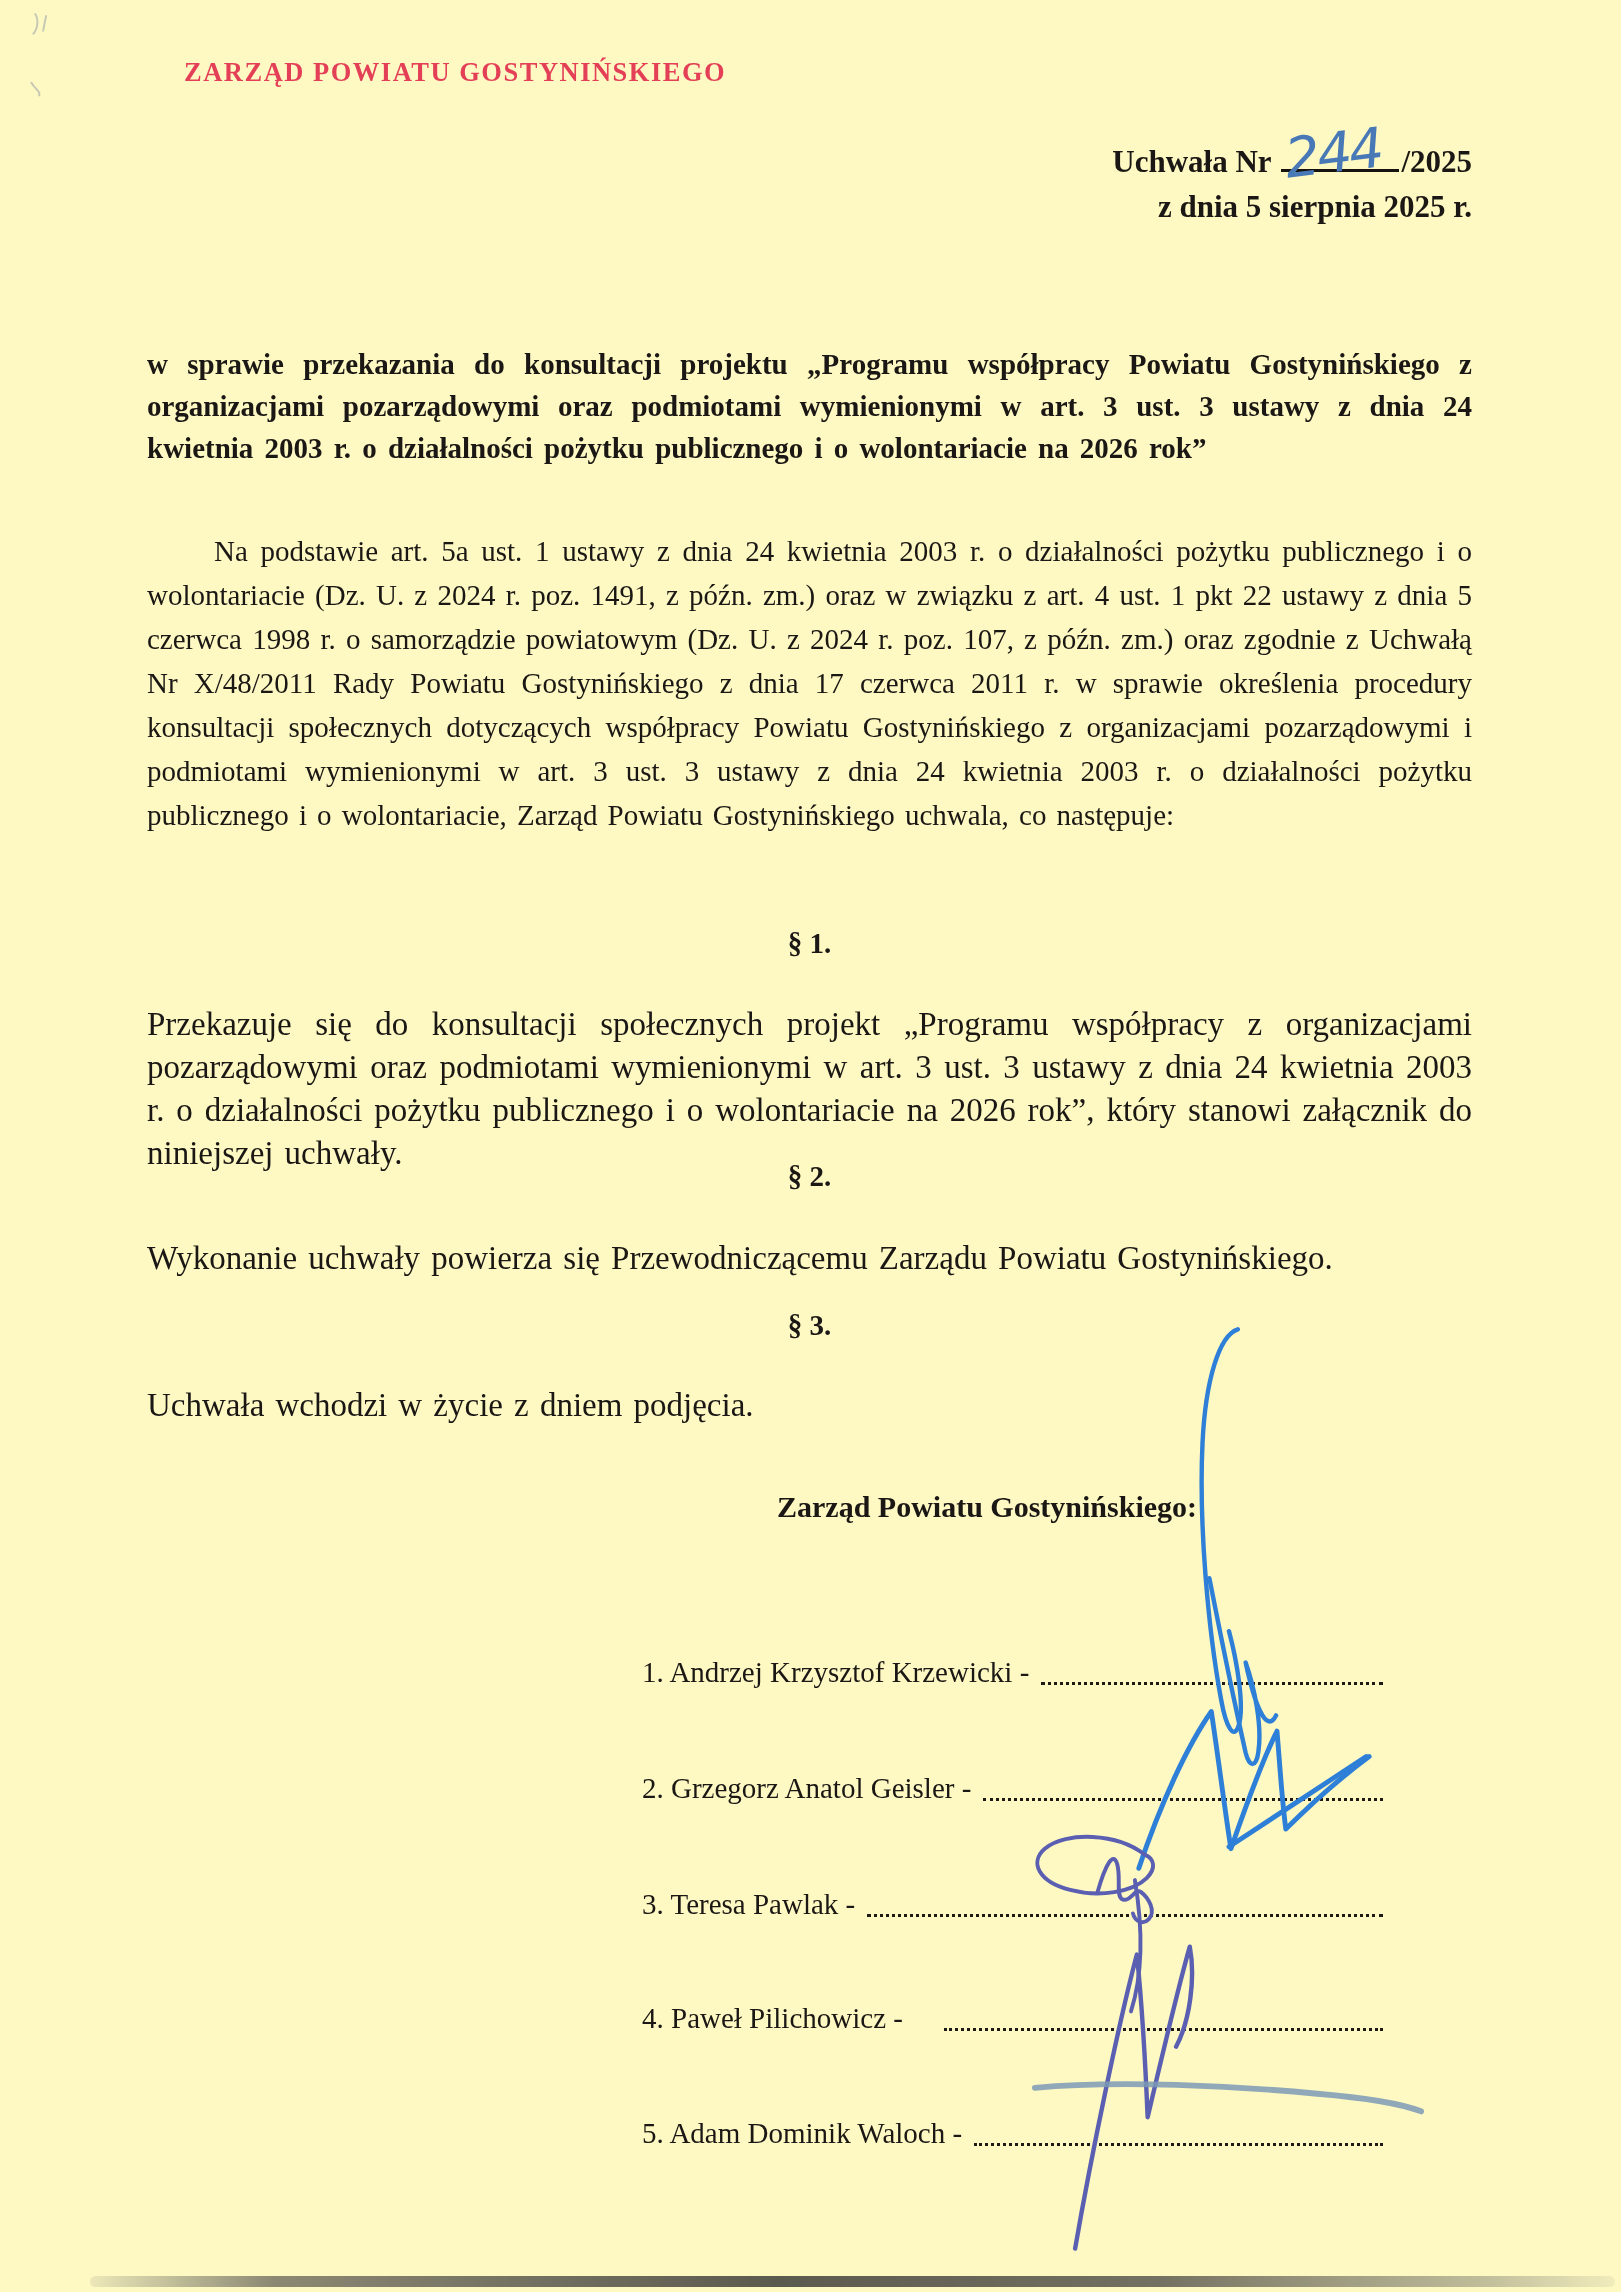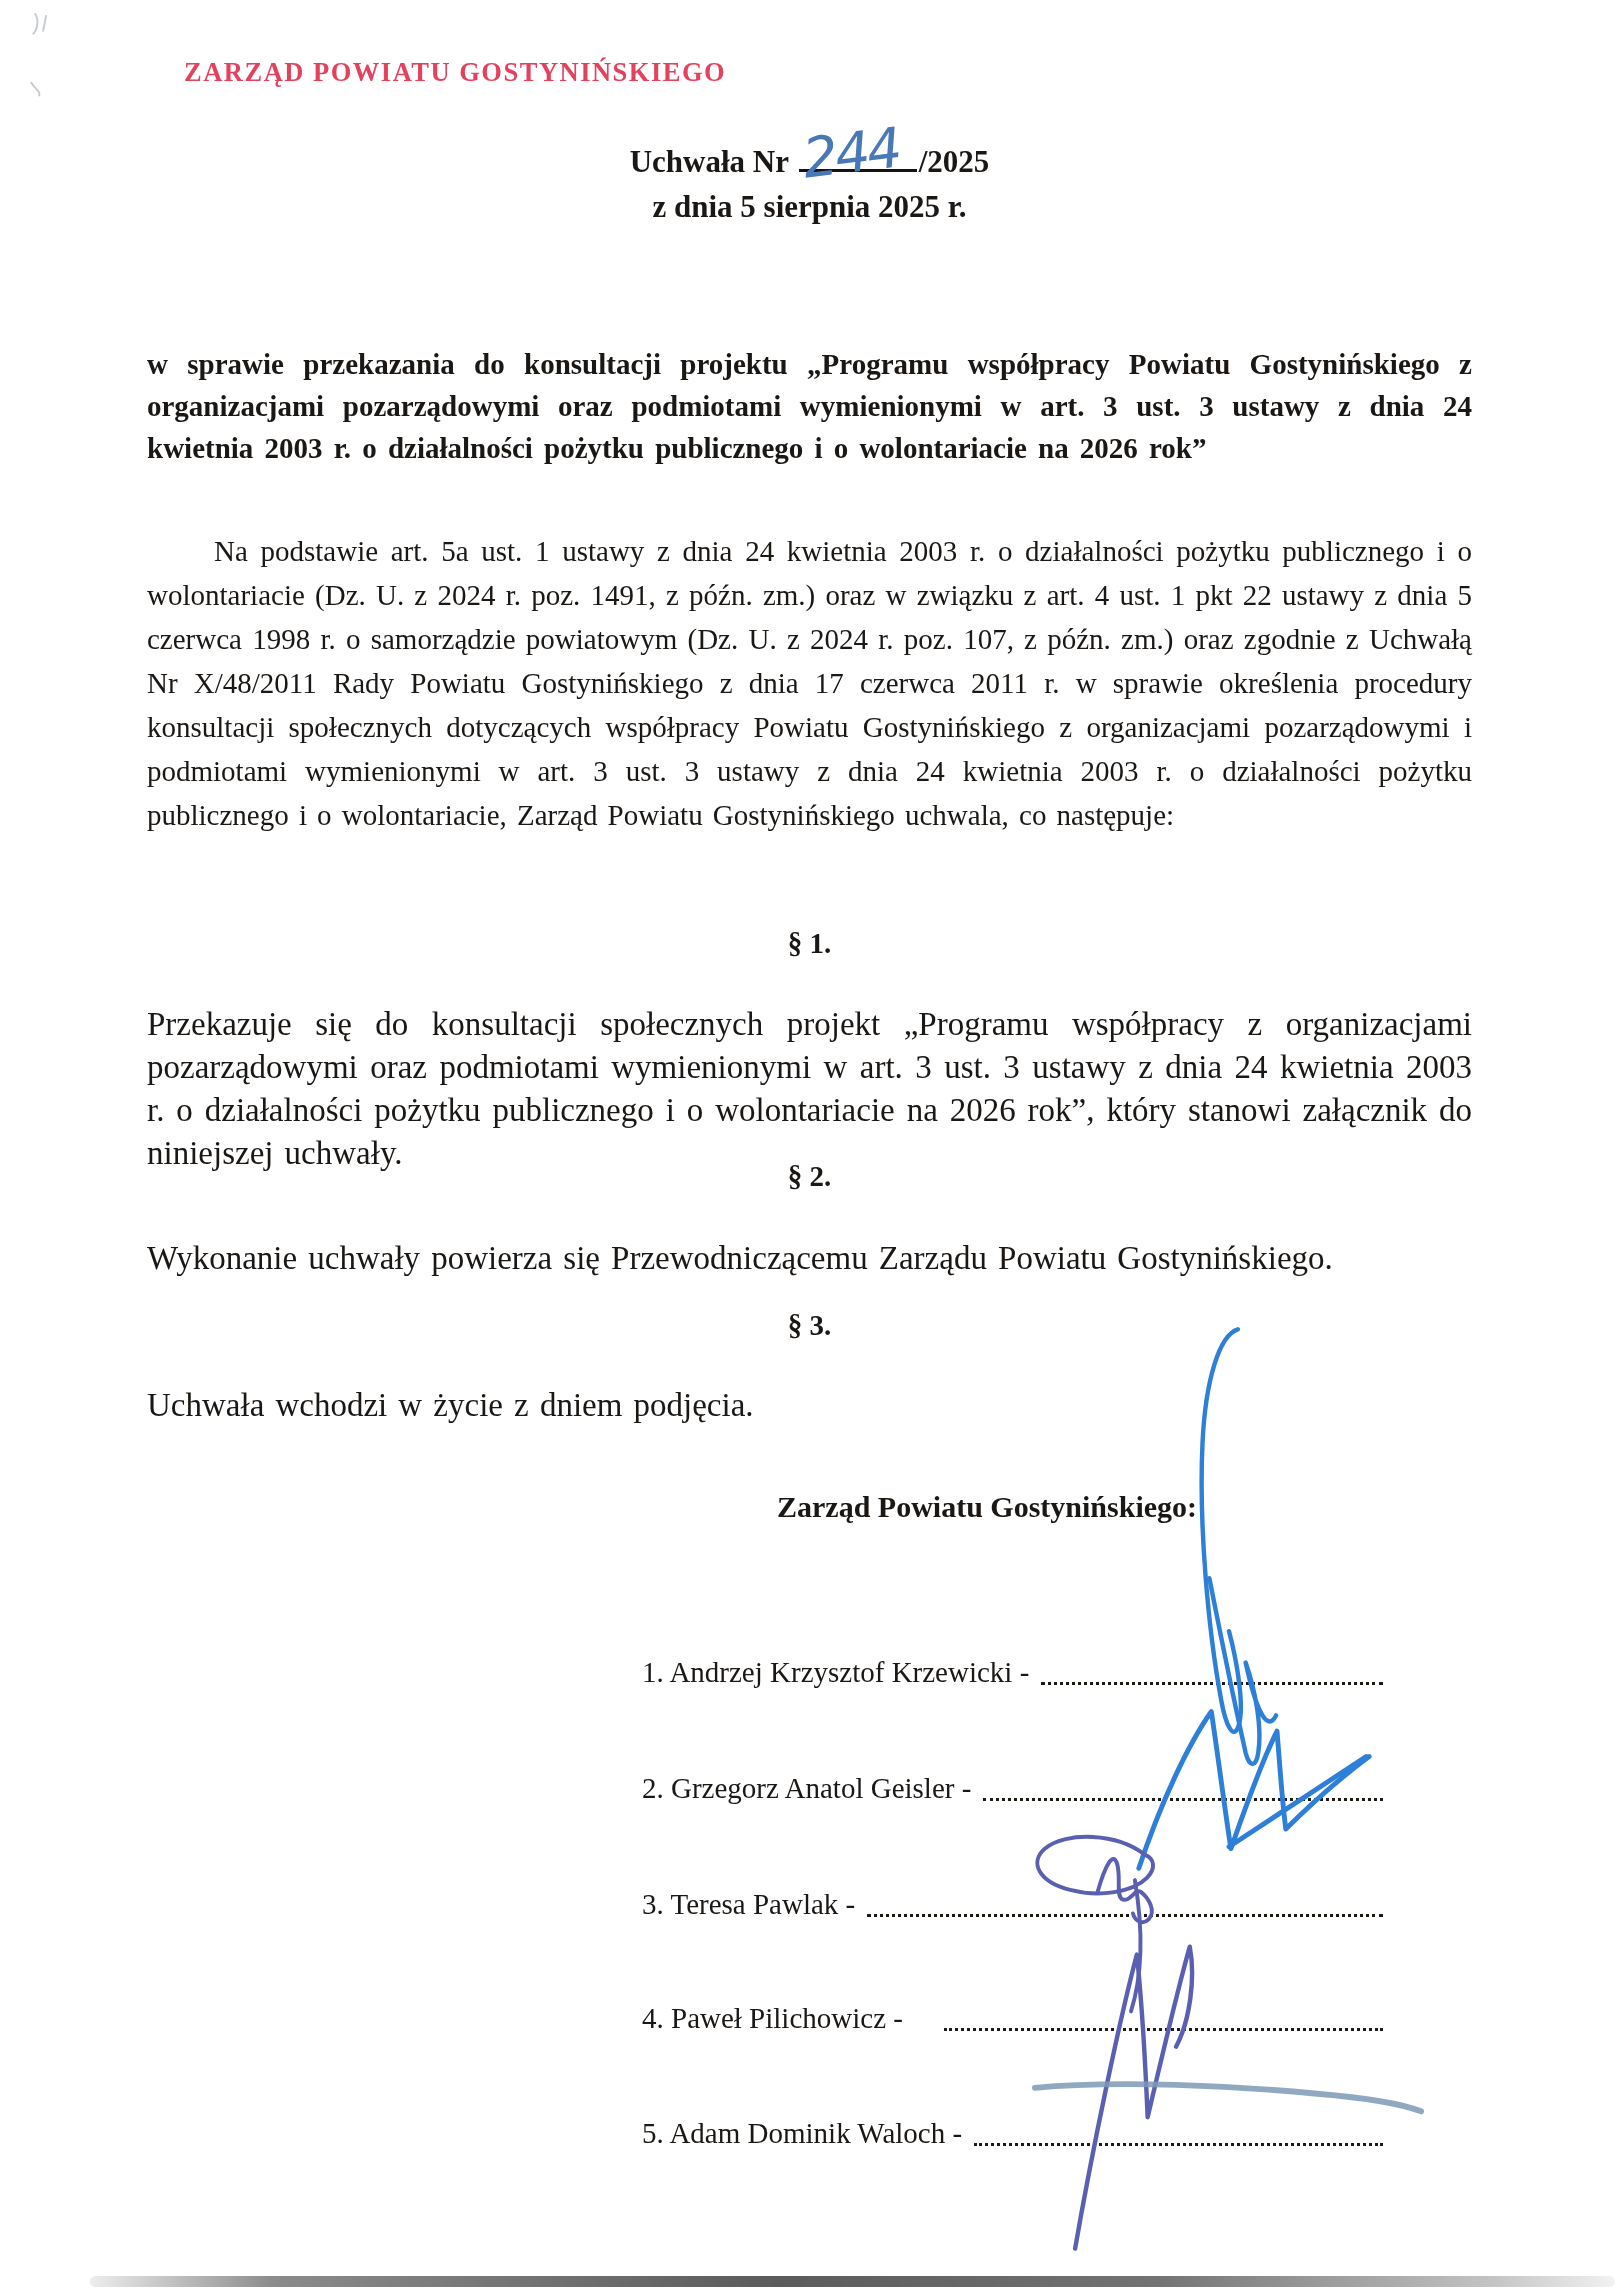--- a/index.html
+++ b/index.html
@@ -1,32 +1,32 @@
 <!DOCTYPE html>
 <html><head>
 <meta charset="utf-8">
 <style>
   html,body { margin:0; padding:0; background:#e8e8e8; }
   .page {
     position:relative; width:1621px; height:2293px; margin:0 auto;
-    background:#ffffff; overflow:hidden;
+    background:#fef9c3; overflow:hidden;
     font-family:"Liberation Serif", serif; color:#1a1714;
   }
 
   
   .stamp {
     position:absolute; left:184px; top:57px;
     color:#e23350; font-size:26.5px; font-weight:700; letter-spacing:1.5px;
     opacity:.93; white-space:nowrap;
   }
 
   
   .title-block {
     position:absolute; left:147px; top:139px; width:1325px;
-    text-align:center; font-weight:700; font-size:31px; line-height:45px;
+    text-align:right; font-weight:700; font-size:31px; line-height:45px;
   }
   .title-line1 { white-space:nowrap; }
   .underline-slot {
     display:inline-block; position:relative; width:118px; height:4.9px;
     border-bottom:3.9px solid #15120f; vertical-align:baseline; margin:0 2px 0 9.8px;
   }
   .handwritten-number {
     position:absolute; left:3.9px; bottom:-11.8px;
     font-family:"DejaVu Sans", sans-serif; font-style:italic; font-weight:400;
     font-size:55px; line-height:1; color:#4878b6;

